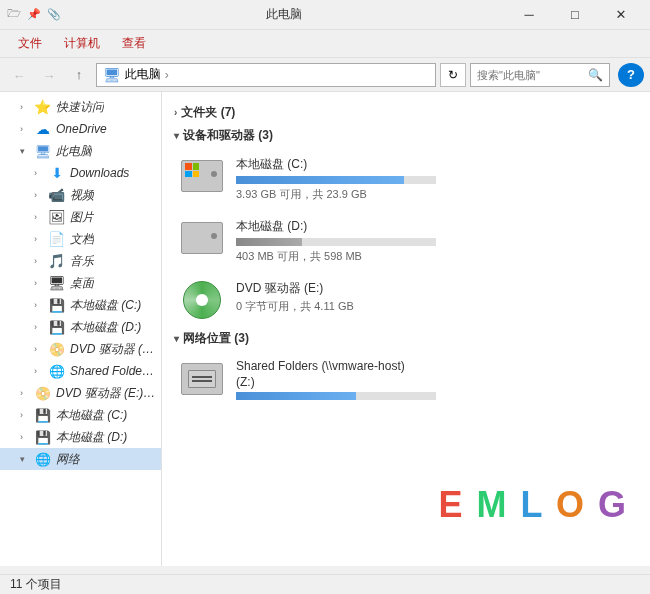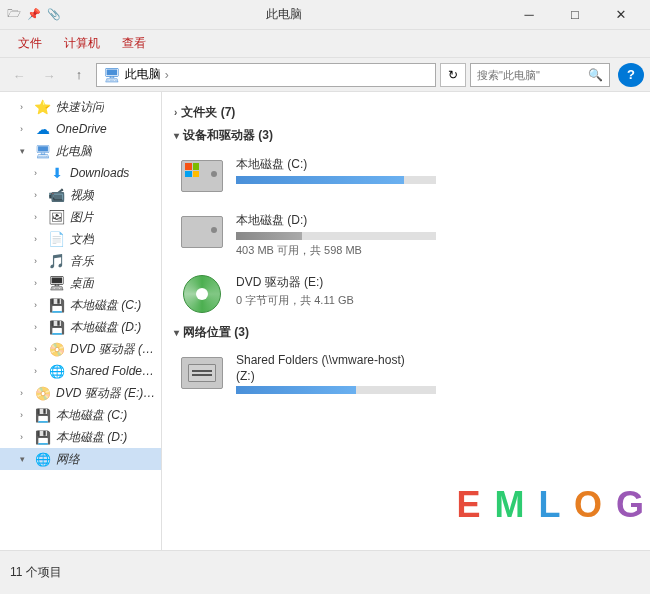--- a/index.html
+++ b/index.html
@@ -209,34 +209,34 @@
       align-items: flex-start;
       padding: 6px 4px;
       margin-bottom: 4px;
       cursor: pointer;
     }
 
     
     .emlog-watermark {
       position: absolute;
       bottom: 40px;
-      right: 4px;
+      right: 22px;
       font-size: 36px;
       font-weight: 900;
       letter-spacing: 2px;
     }
     .em-e { color: #e74c3c; }
     .em-m { color: #2ecc71; }
     .em-l { color: #3498db; }
     .em-o { color: #e67e22; }
     .em-g { color: #9b59b6; }
 
     
     .status-bar {
-      height: 44px;
+      height: 20px;
       background: #f0f0f0;
       border-top: 1px solid #e0e0e0;
       display: flex;
       align-items: center;
       padding: 0 10px;
       font-size: 12px;
       color: #333;
       position: absolute;
       bottom: 0;
       left: 0; right: 0;
@@ -473,20 +473,23 @@
             <div class="win-q3"></div>
             <div class="win-q4"></div>
           </div>
         </div>
       </div>
       <div class="drive-info">
         <div class="drive-name">本地磁盘 (C:)</div>
         <div class="progress-bar">
           <div class="progress-fill" style="width:84%"></div>
         </div>
+        <div class="drive-space">
+          <span>3.93 GB 可用</span>，<span>共 23.9 GB</span>
+        </div>
       </div>
     </div>
 
     <div class="drive-item">
       <div class="drive-icon">
         <div class="hdd-rect"></div>
       </div>
       <div class="drive-info">
         <div class="drive-name">本地磁盘 (D:)</div>
         <div class="progress-bar">

